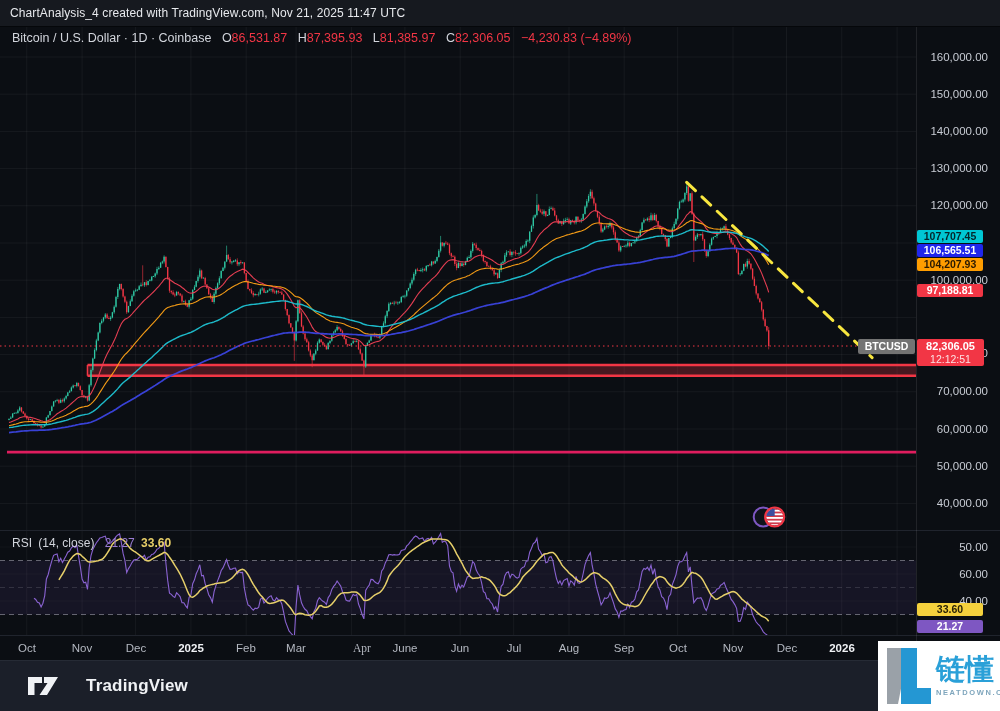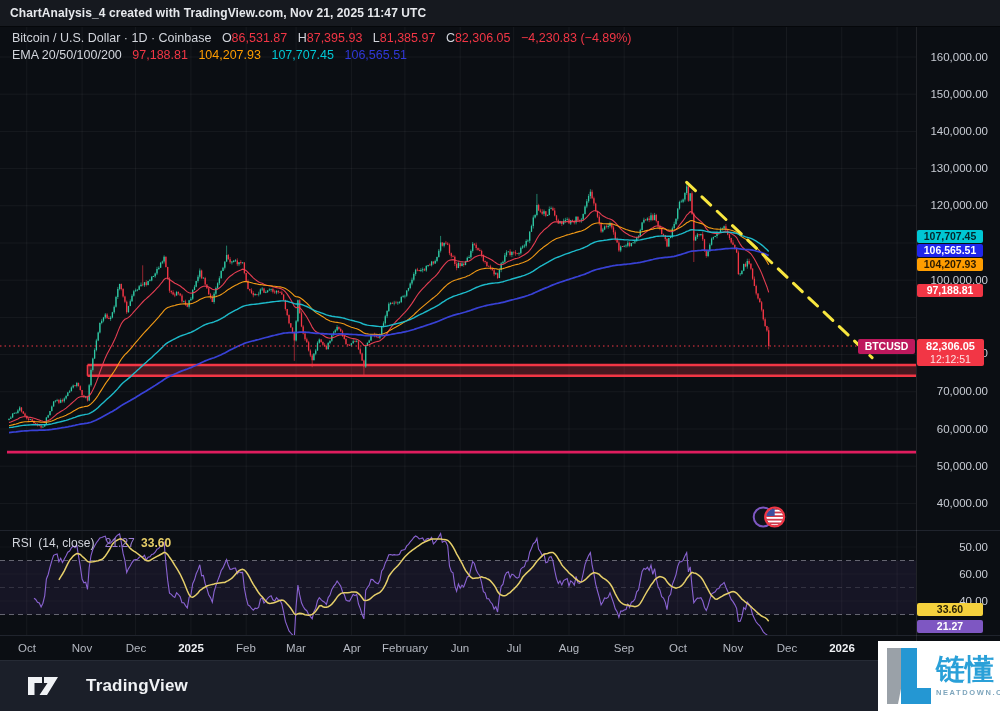--- a/index.html
+++ b/index.html
@@ -1,38 +1,38 @@
 <!DOCTYPE html>
 <html><head>
 <meta charset="utf-8">
 <style>
   html,body{margin:0;padding:0}
   body{width:1000px;height:711px;position:relative;overflow:hidden;background:#0b0e13;
        font-family:"Liberation Sans","DejaVu Sans",sans-serif;color:#d1d4dc;}
   .title-bar{position:absolute;top:0;left:0;width:1000px;height:27px;background:#16191f;
        border-bottom:1px solid #05070a;display:flex;align-items:center;z-index:4;box-sizing:border-box;padding-left:10px}
-  .title-bar span{font-size:12px;font-weight:700;color:#e7e9ed;letter-spacing:.1px}
+  .title-bar span{font-size:12px;font-weight:400;color:#e7e9ed;letter-spacing:.1px}
   #chart-canvas{position:absolute;top:0;left:0;z-index:1}
   .sym-header{position:absolute;left:12px;top:30px;z-index:3;font-size:12.5px;line-height:17px;white-space:nowrap}
   .gray{color:#d2d5dc}.red{color:#f23645}.orange{color:#ff9d00}.cyan{color:#00c7d4}.blue{color:#3038d8}
   .purple{color:#9b7dd4}.yellow{color:#e8cf68}
   .sp{margin-right:7px}.sps{margin-right:3px}
   .badge{position:absolute;left:917px;width:66px;height:13px;line-height:13px;font-size:10.5px;font-weight:700;
        text-align:center;border-radius:2px;z-index:3}
   .b-ema100{background:#00c7d4;color:#04252a}
   .b-ema200{background:#2026ec;color:#fff}
   .b-ema50{background:#ff9d00;color:#2b1a00}
   .b-ema20{background:#f23645;color:#fff}
   .b-rsima{background:#f5d13d;color:#2b2305}
   .b-rsi{background:#7e57c2;color:#fff}
   .price-badge{position:absolute;left:917px;width:67px;background:#f23645;color:#fff;border-radius:2px;
        text-align:center;z-index:3;padding:1px 0}
   .price-badge .pv{font-size:11px;font-weight:700;line-height:13px}
   .price-badge .cd{font-size:10.5px;font-weight:400;line-height:12px;color:rgba(255,255,255,.85)}
-  .sym-tag{position:absolute;left:858px;width:57px;height:15px;background:#be185d;color:#fff;font-size:10.5px;
+  .sym-tag{position:absolute;left:858px;width:57px;height:15px;background:#737373;color:#fff;font-size:10.5px;
        font-weight:700;text-align:center;line-height:15px;border-radius:2px;z-index:3}
   .axis-label{position:absolute;left:920px;width:68px;text-align:right;font-size:11.5px;color:#c7cbd3;z-index:2}
   .month-label{position:absolute;top:642px;transform:translateX(-50%);font-size:11.5px;color:#b4b8c1;z-index:2;white-space:nowrap}
   .month-label.bold{color:#f0f2f5;font-weight:700}
   .rsi-header{position:absolute;left:12px;top:536px;font-size:12px;z-index:3;white-space:nowrap}
   .footer{position:absolute;left:0;top:660px;width:1000px;height:51px;background:#1b1f29;border-top:1px solid #262b35;
        z-index:2;display:flex;align-items:center;box-sizing:border-box;padding-left:27px}
   .footer .brand{font-size:17px;font-weight:700;color:#f0f2f5;margin-left:27px;letter-spacing:.2px}
   .watermark{position:absolute;left:878px;top:641px;width:122px;height:70px;background:#ffffff;z-index:6}
 </style>
@@ -157,27 +157,20 @@
 
 <div class="sym-header">
   <div>
     <span class="gray sp">Bitcoin / U.S. Dollar · 1D · Coinbase</span>
     <span class="gray">O</span><span class="red sp">86,531.87</span>
     <span class="gray">H</span><span class="red sp">87,395.93</span>
     <span class="gray">L</span><span class="red sp">81,385.97</span>
     <span class="gray">C</span><span class="red sp">82,306.05</span>
     <span class="red">−4,230.83 (−4.89%)</span>
   </div>
-  <div>
-    <span class="gray sp">EMA 20/50/100/200</span>
-    <span class="red sp">97,188.81</span>
-    <span class="orange sp">104,207.93</span>
-    <span class="cyan sp">107,707.45</span>
-    <span class="blue">106,565.51</span>
-  </div>
 </div>
 
 <div class="rsi-header">
   <span class="gray sps">RSI</span>
   <span class="gray sp">(14, close)</span>
   <span class="purple sps">21.27</span>
   <span class="yellow" style="font-weight:700">33.60</span>
 </div>
 
 <div id="price-axis">
@@ -198,22 +191,22 @@
     <div class="axis-label" style="top: 568px;">60.00</div>
     <div class="axis-label" style="top: 595px;">40.00</div>
   </div>
 <div id="time-axis">
     <div class="month-label" style="left: 27px;">Oct</div>
     <div class="month-label" style="left: 82px;">Nov</div>
     <div class="month-label" style="left: 136px;">Dec</div>
     <div class="month-label bold" style="left: 191px;">2025</div>
     <div class="month-label" style="left: 246px;">Feb</div>
     <div class="month-label" style="left: 296px;">Mar</div>
-    <div class="month-label" style="left: 352px;">Apr</div>
-    <div class="month-label" style="left: 405px;">February</div>
+    <div class="month-label" style="left: 362px; font-family: Liberation Serif, serif;">Apr</div>
+    <div class="month-label" style="left: 405px;">June</div>
     <div class="month-label" style="left: 460px;">Jun</div>
     <div class="month-label" style="left: 514px;">Jul</div>
     <div class="month-label" style="left: 569px;">Aug</div>
     <div class="month-label" style="left: 624px;">Sep</div>
     <div class="month-label" style="left: 678px;">Oct</div>
     <div class="month-label" style="left: 733px;">Nov</div>
     <div class="month-label" style="left: 787px;">Dec</div>
     <div class="month-label bold" style="left: 842px;">2026</div>
   </div>
 

